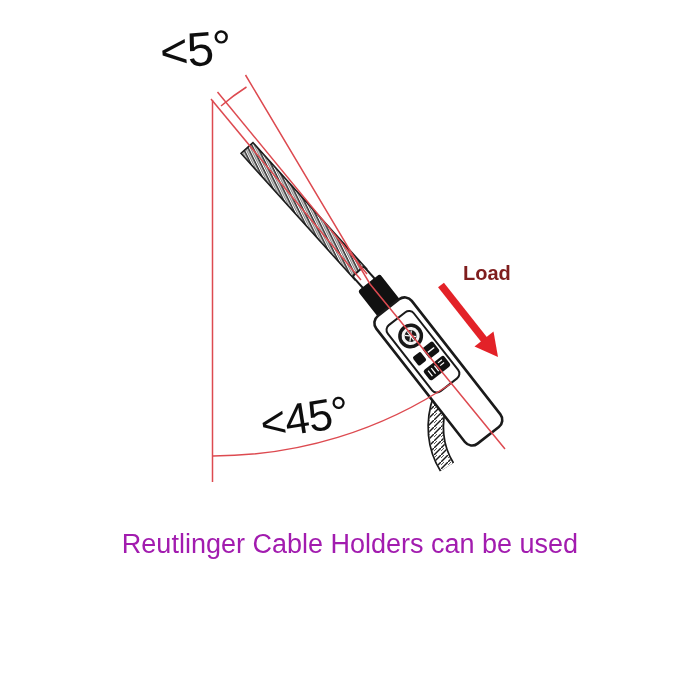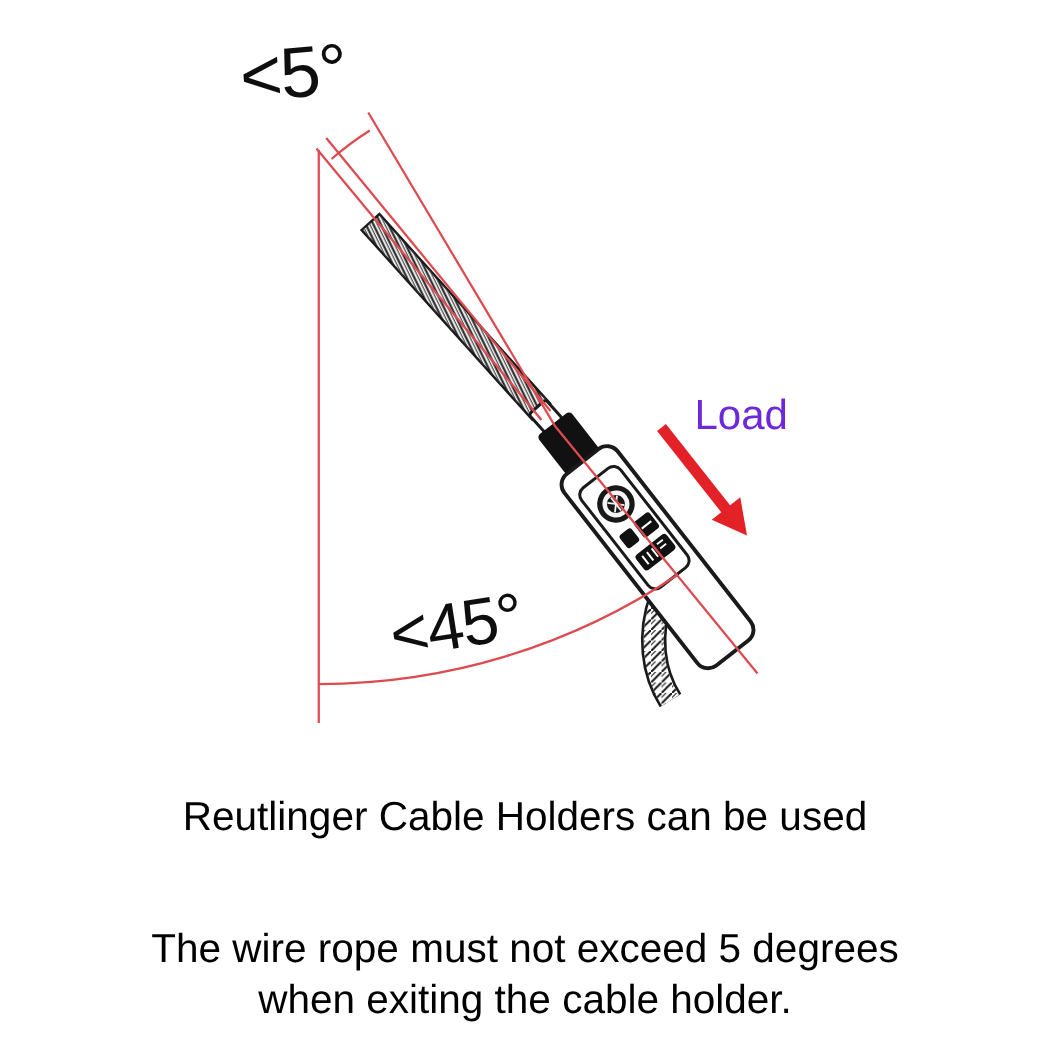--- a/index.html
+++ b/index.html
@@ -8,25 +8,25 @@
     font-family:"Liberation Sans", sans-serif;color:#111;
   }
   #diagram-svg{position:absolute;left:0;top:0;}
   .angle-label{
     position:absolute;font-size:48px;color:#0e0e0e;white-space:nowrap;
     letter-spacing:-1px;line-height:1;
   }
   #angle-small-label{left:160px;top:26px;transform:rotate(-5deg);}
   #angle-large-label{left:260px;top:396px;font-size:44px;transform:rotate(-9deg);}
   #load-label{
-    position:absolute;left:463px;top:263px;font-size:28px;color:#6d28d9;line-height:1;
+    position:absolute;left:463px;top:263px;font-size:20px;color:#7f1d1d;line-height:1;font-weight:bold;
   }
   .caption{
     position:absolute;left:0;width:700px;text-align:center;
-    font-size:27px;line-height:34px;color:#000000;
+    font-size:27px;line-height:34px;color:#a21caf;
   }
   #caption-1{top:527px;}
   #caption-2{top:615px;}
 </style>
 </head>
 <body>
 
 <div id="stage">
 
   <svg id="diagram-svg" width="700" height="520" viewBox="0 0 700 520">
@@ -99,18 +99,14 @@
   <div id="angle-small-label" class="angle-label">&lt;5°</div>
 
   <div id="angle-large-label" class="angle-label">&lt;45°</div>
 
   <div id="load-label">Load</div>
 
   <div id="caption-1" class="caption">
     <div>Reutlinger Cable Holders can be used</div>
   </div>
 
-  <div id="caption-2" class="caption">
-    <div>The wire rope must not exceed 5 degrees</div>
-    <div>when exiting the cable holder.</div>
-  </div>
 
 </div>
 
 </body></html>

